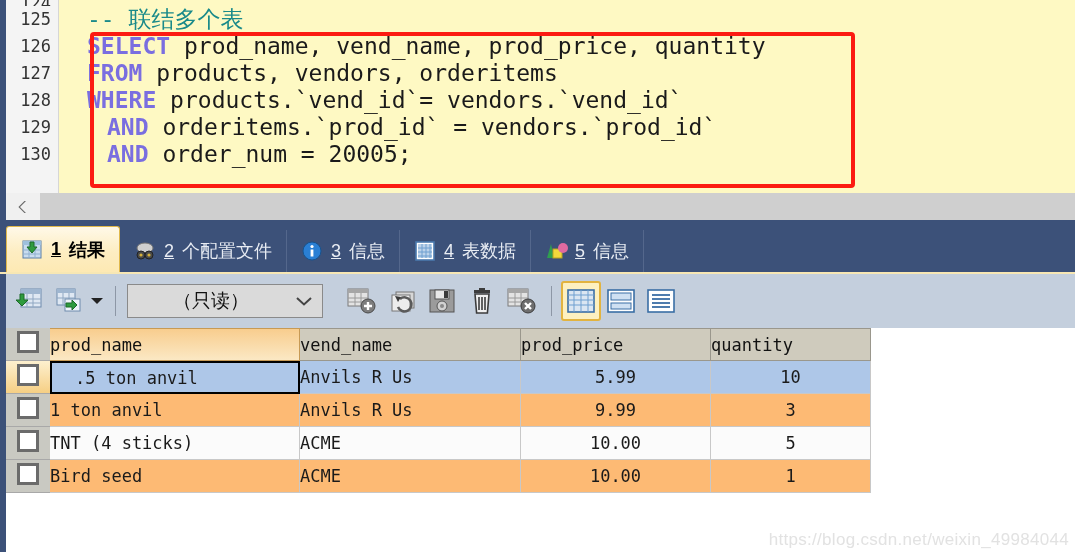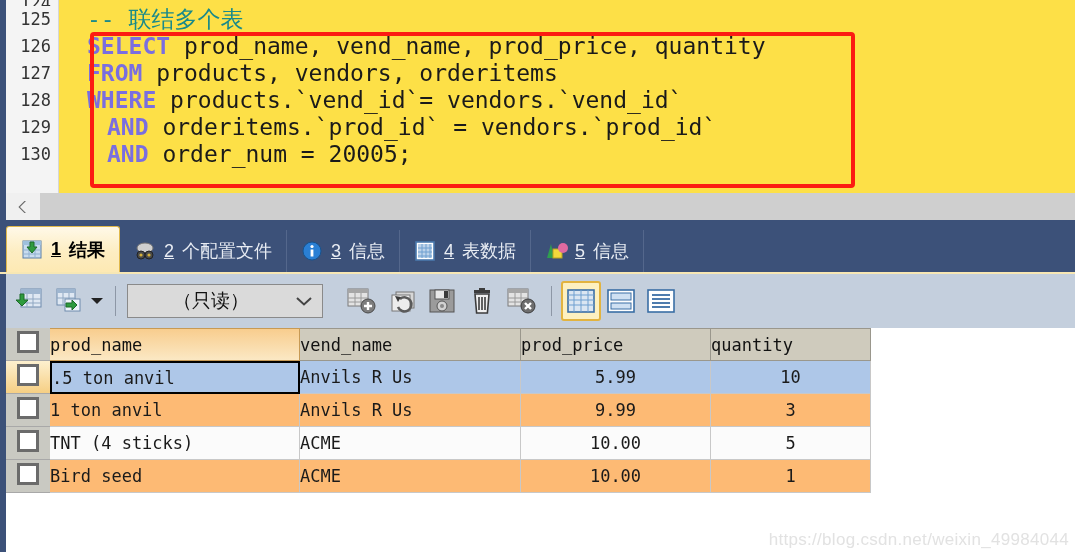--- a/index.html
+++ b/index.html
@@ -1,20 +1,20 @@
 <!DOCTYPE html>
 <html><head>
 <meta charset="utf-8">
 <style>
   html,body{margin:0;padding:0;background:#fff;}
   body{width:1075px;height:552px;overflow:hidden;font-family:"Liberation Sans",sans-serif;}
   .app{position:relative;width:1075px;height:552px;background:#ffffff;}
 
   
-  .editor{position:absolute;left:0;top:0;width:1075px;height:193px;background:#fde047;overflow:hidden;}
+  .editor{position:absolute;left:0;top:0;width:1075px;height:193px;background:#fef9c3;overflow:hidden;}
   .edge-left{position:absolute;left:0;top:0;width:6px;height:193px;background:#3c5179;}
   .gutter{position:absolute;left:6px;top:0;width:52px;height:193px;background:#f4f4f4;border-right:1px solid #d6d6d6;}
   .gutter .ln{height:27px;line-height:27px;text-align:right;padding-right:7px;
     font-family:"DejaVu Sans Mono","Liberation Mono",monospace;font-size:17px;color:#333;}
   .gutter .ln.partial{height:6px;line-height:6px;overflow:hidden;color:#333;}
   .codearea{position:absolute;left:59px;top:0;width:1016px;height:193px;}
   .codearea .cl{height:27px;line-height:27px;white-space:pre;
     font-family:"DejaVu Sans Mono","Liberation Mono",monospace;font-size:23px;color:#1a1a1a;}
   .cl.partial{height:6px;line-height:6px;overflow:hidden;}
   .kw{color:#7a6ee0;font-weight:bold;}
@@ -72,21 +72,21 @@
   .cbcell.active{background:linear-gradient(180deg,#fdf0cf 0%,#f6cf84 100%);}
   .cb{display:inline-block;width:22px;height:22px;background:#fff;border:3px solid #6b6b6b;box-sizing:border-box;}
   .hcell{height:33px;background:#cfcbbd;border:1px solid #9a978c;border-left:none;
     box-sizing:border-box;padding:0 6px;color:#111;text-align:left;font-weight:normal;vertical-align:middle;}
   .hcell.sorted{background:linear-gradient(180deg,#f8cd8e 0%,#fbe8c4 100%);border-color:#c79a55;}
   .dcell{height:33px;border-bottom:1px solid #c8c8c8;border-right:1px solid #c8c8c8;
     box-sizing:border-box;padding:0 6px;color:#1a1a1a;vertical-align:middle;background:#f7f7f7;}
   tr.rowA .dcell{background:#fbfbfb;}
   tr.rowB .dcell{background:#fdba74;}
   tr.selrow .dcell{background:#aec7e8;}
-  .dcell.focus{border:2px solid #000;background:#aec7e8;}
+  .dcell.focus{border:2px solid #000;background:#aec7e8;padding-left:23px;}
   .dcell.right{text-align:center;}
   .w-prod{width:250px;}
   .w-vend{width:221px;}
   .w-price{width:190px;}
   .w-qty{width:160px;}
 
   .watermark{position:absolute;right:6px;bottom:2px;font-size:17px;color:#e2e2e2;
     font-family:"Liberation Sans",sans-serif;letter-spacing:.3px;}
 </style>
 </head>

